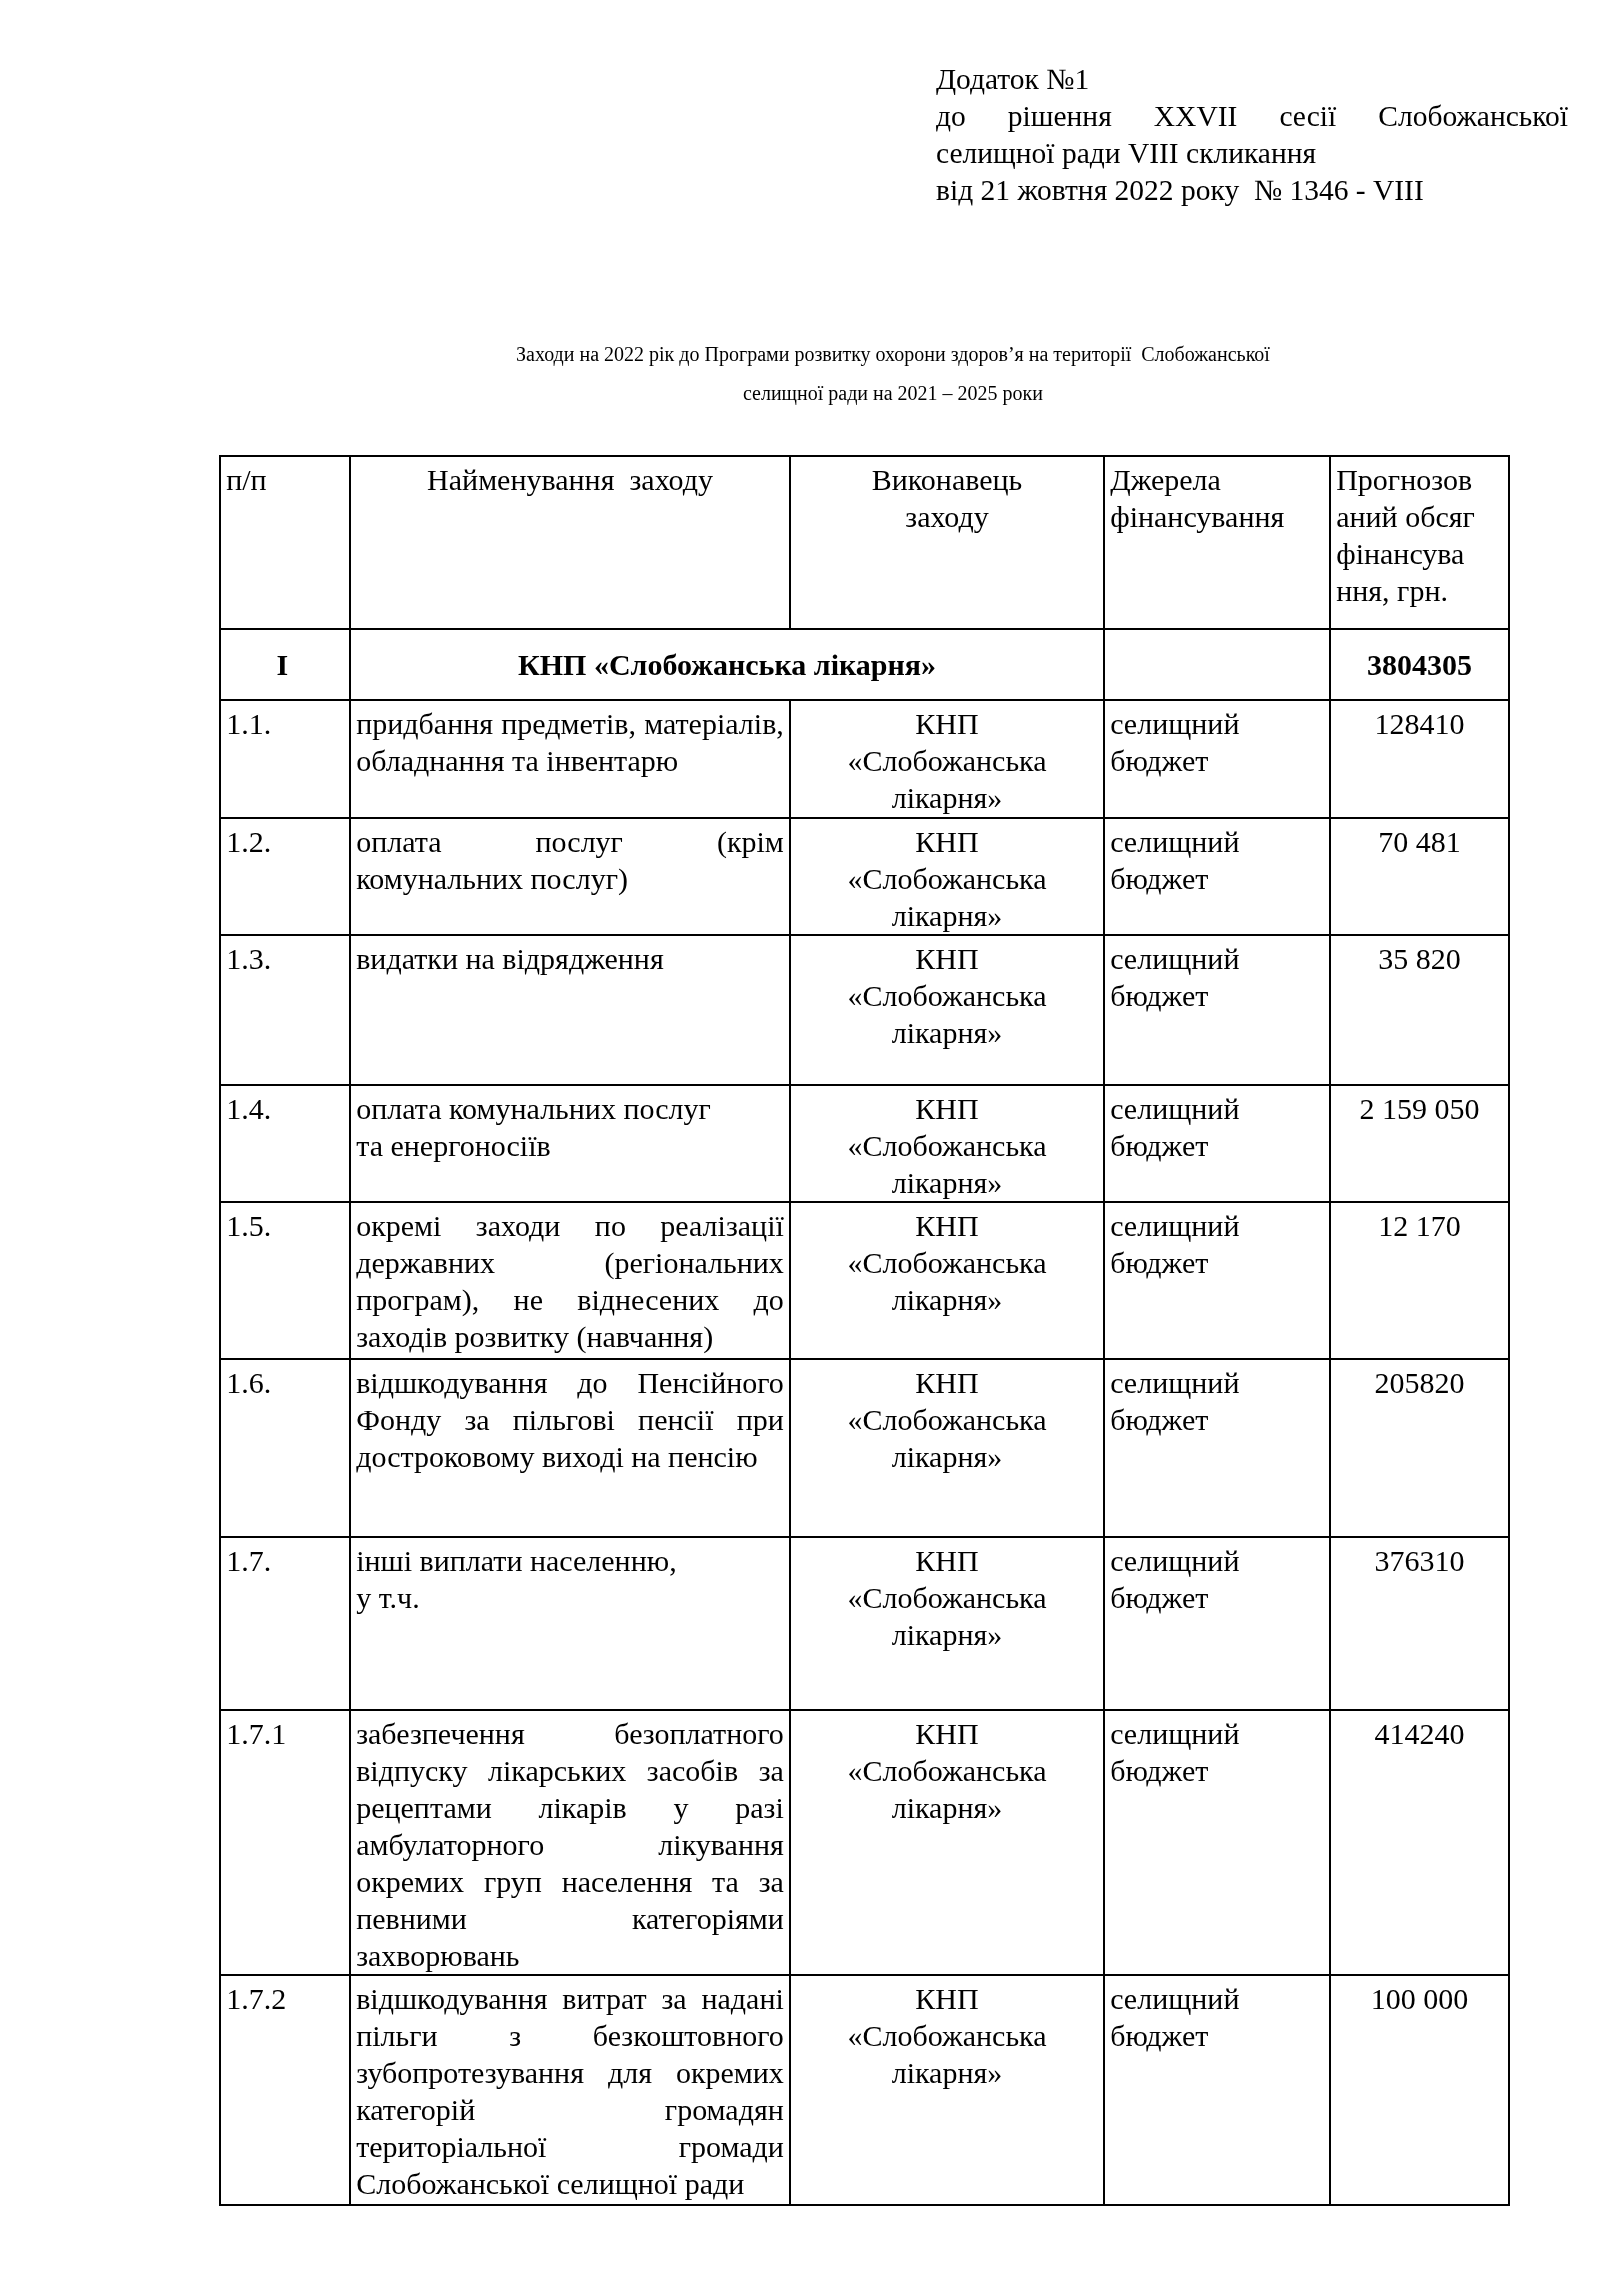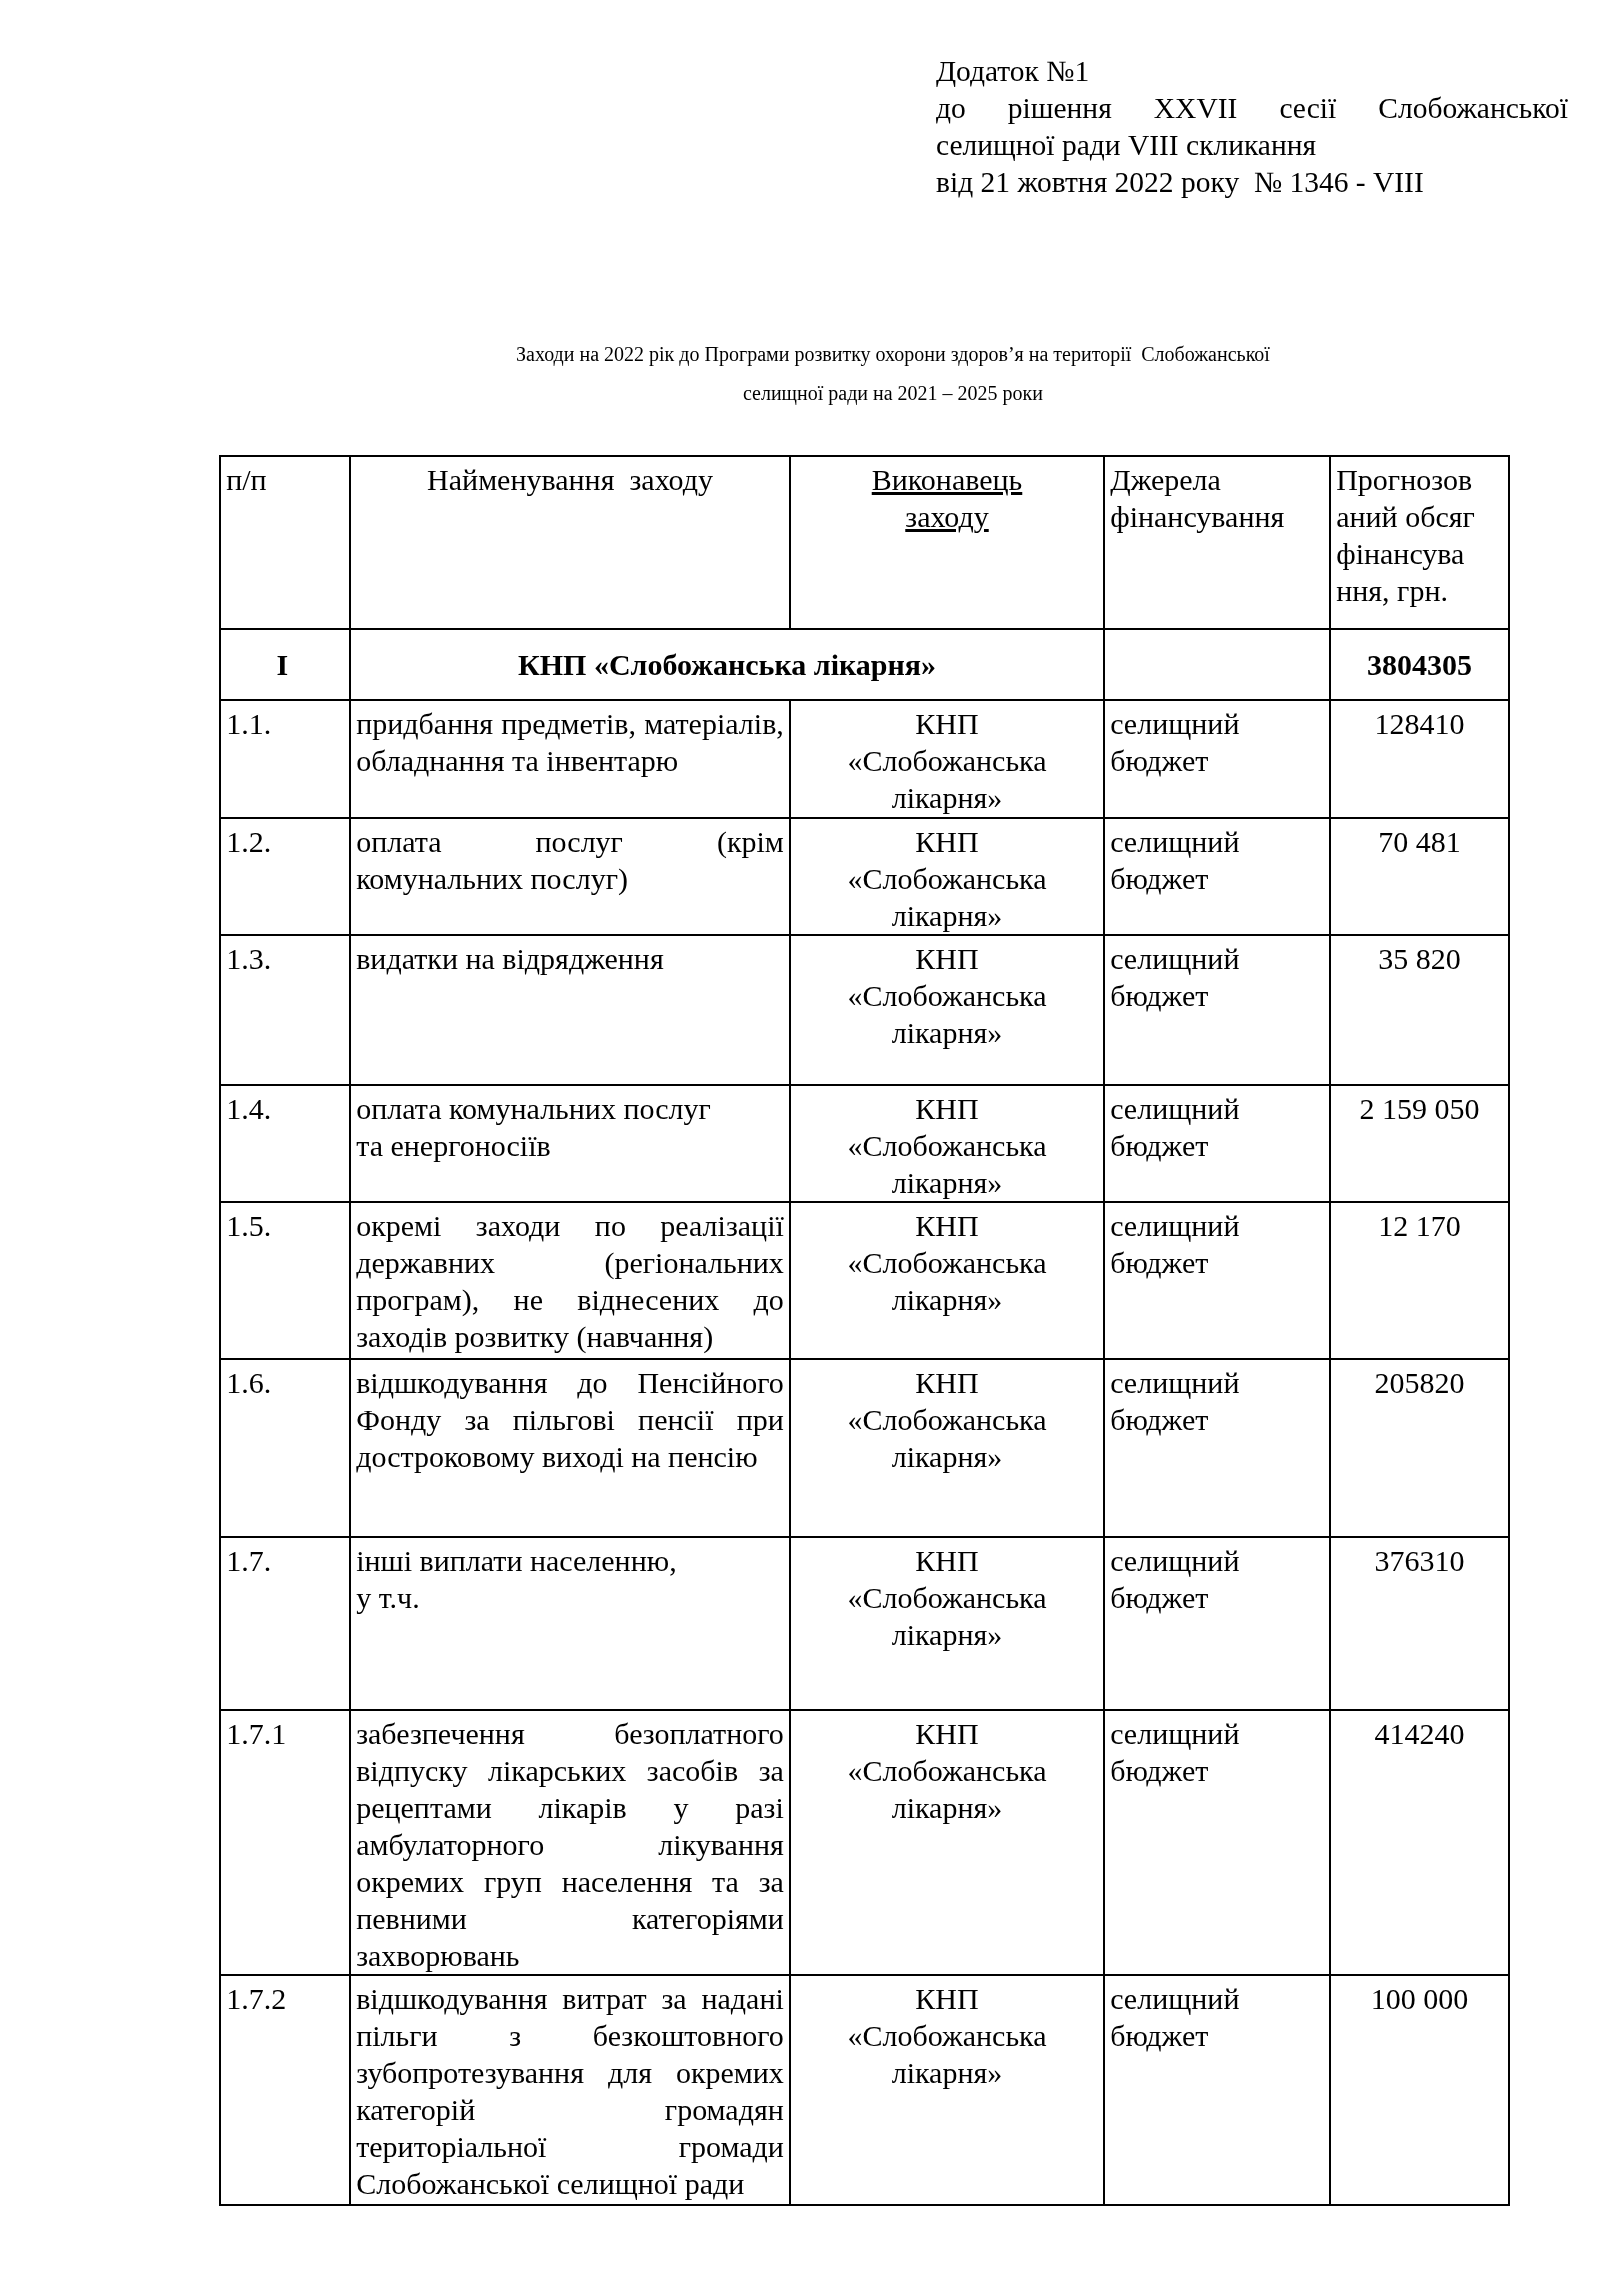--- a/index.html
+++ b/index.html
@@ -3,21 +3,21 @@
 <meta charset="utf-8">
 <style>
   html,body{margin:0;padding:0;background:#e8e8e8;}
   .page{
     position:relative;width:1623px;height:2295px;background:#ffffff;
     font-family:"Liberation Serif","DejaVu Serif",serif;color:#000;
     overflow:hidden;
   }
   
   .appendix{
-    position:absolute;left:936px;top:53px;width:632px;
+    position:absolute;left:936px;top:61px;width:632px;
     font-size:29.5px;line-height:37px;
   }
   .appendix .line{white-space:normal;}
   .appendix .line-just{text-align:justify;text-align-last:justify;}
   .appendix .line-pre{white-space:pre-wrap;}
   
   .doc-title{
     position:absolute;left:219px;top:335px;width:1348px;
     font-size:20px;line-height:39px;text-align:center;white-space:pre-wrap;
   }
@@ -35,21 +35,21 @@
     overflow:hidden;
   }
   td.c1{padding-left:14.4px;}
   td.c2{padding-left:15.7px;padding-right:15.7px;}
   td.c2.just{text-align:justify;}
   td.c2.pre{white-space:pre-line;}
   td.c3{text-align:center;white-space:pre-line;margin-top:48px;}
   td.c4{padding-left:5.2px;padding-right:3.9px;white-space:pre-line;}
   td.c5{text-align:center;}
   td.th-name{text-align:center;white-space:pre-wrap;padding-left:5.2px;}
-  td.th-exec{text-align:center;white-space:pre-line;text-decoration:underline;}
+  td.th-exec{text-align:center;white-space:pre-line;}
   td.th-src{padding-left:5.2px;white-space:pre-line;}
   td.th-amt{text-align:left;padding-left:14.4px;white-space:pre-line;}
   tr.section-row td{
     font-weight:bold;vertical-align:middle;padding-top:0;
   }
   tr.section-row td.sec-name{text-align:center;}
 </style>
 </head>
 <body>
 

